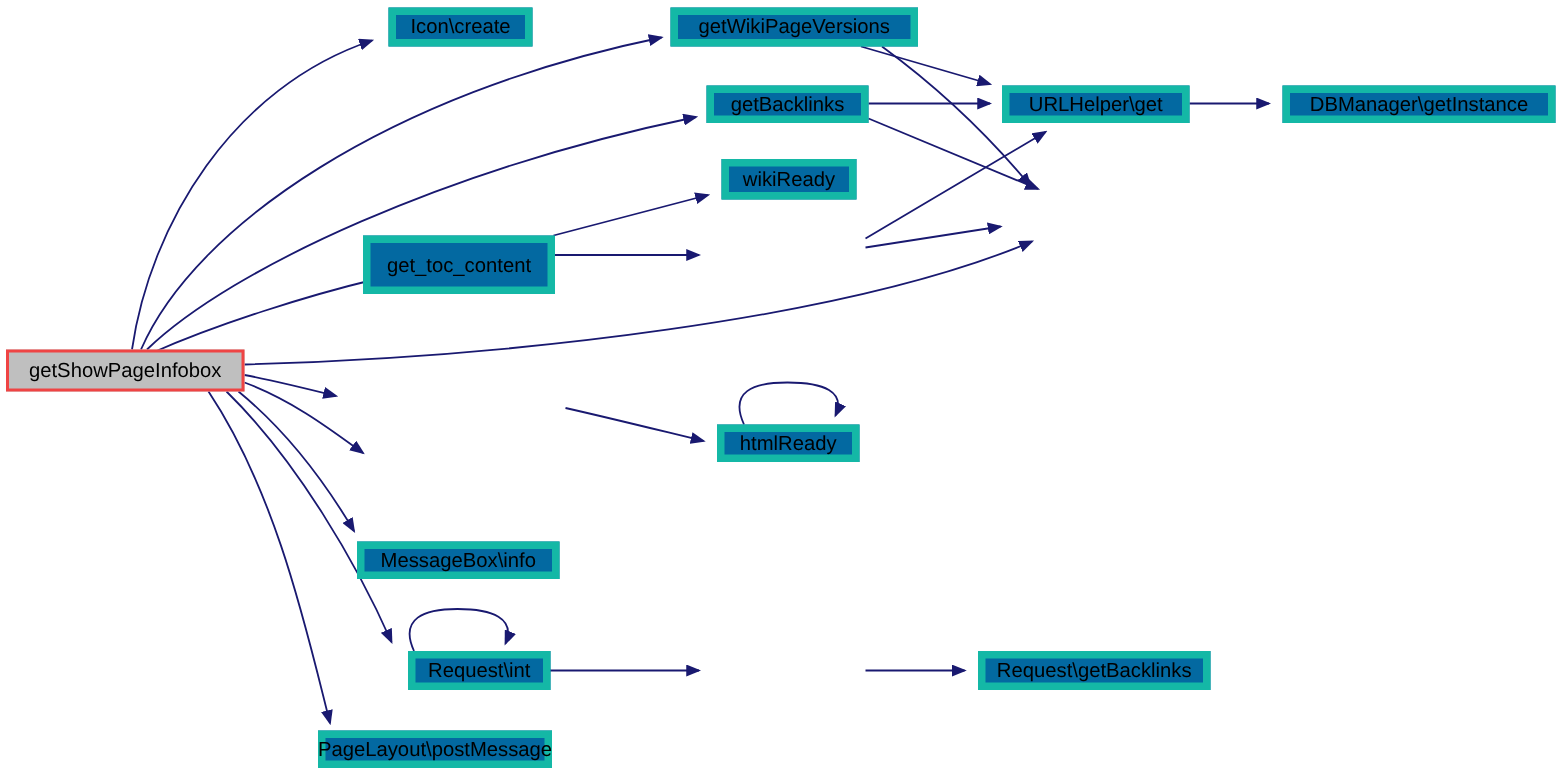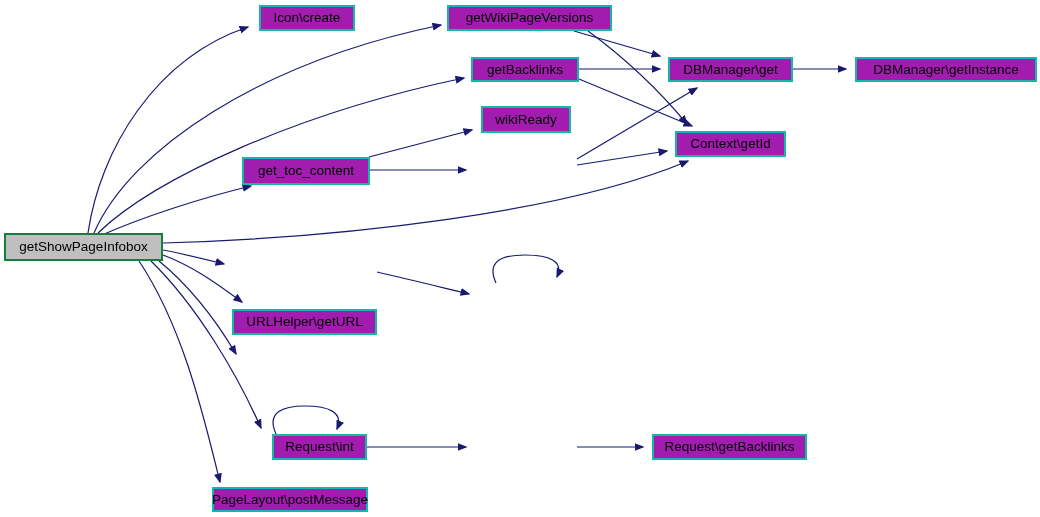--- a/index.html
+++ b/index.html
@@ -7,31 +7,31 @@
     position:relative;
     width:1040px;height:517px;
     background:#ffffff;
     font-family:"Liberation Sans", sans-serif;
     overflow:hidden;
   }
   #edges{position:absolute;left:0;top:0;width:1040px;height:517px;}
   .node{
     position:absolute;
     box-sizing:border-box;
-    background:#a21caf;
-    border:2px solid #14b8a6;
+    background:#0369a1;
+    border:5px solid #14b8a6;
     display:flex;align-items:center;justify-content:center;
     font-size:13.5px;line-height:1;color:#000000;
     white-space:nowrap;
     cursor:pointer;
     z-index:2;
   }
   .node.root{
     background:#bfbfbf;
-    border:2px solid #15803d;
+    border:2px solid #ef4444;
     cursor:default;
   }
 </style>
 </head>
 <body>
 
 <div id="canvas">
 
   <svg id="edges" viewBox="0 0 1040 517" xmlns="http://www.w3.org/2000/svg">
     <defs>
@@ -68,35 +68,35 @@
   </svg>
 
   <div class="node root" style="left:4px;top:233px;width:159px;height:28px">getShowPageInfobox</div>
 
   <div class="node" style="left:259px;top:5px;width:96px;height:26px">Icon\create</div>
 
   <div class="node" style="left:447px;top:5px;width:165px;height:26px">getWikiPageVersions</div>
 
   <div class="node" style="left:471px;top:57px;width:108px;height:25px">getBacklinks</div>
 
-  <div class="node" style="left:668px;top:57px;width:125px;height:25px">DBManager\get</div>
+  <div class="node" style="left:668px;top:57px;width:125px;height:25px">URLHelper\get</div>
 
   <div class="node" style="left:855px;top:57px;width:182px;height:25px">DBManager\getInstance</div>
 
   <div class="node" style="left:481px;top:106px;width:90px;height:27px">wikiReady</div>
 
-  <div class="node" style="left:675px;top:131px;width:111px;height:26px">Context\getId</div>
 
-  <div class="node" style="left:242px;top:157px;width:128px;height:28px">get_toc_content</div>
+  <div class="node" style="left:242px;top:157px;width:128px;height:39px">get_toc_content</div>
 
 
 
+  <div class="node" style="left:478px;top:283px;width:95px;height:25px">htmlReady</div>
 
-  <div class="node" style="left:232px;top:309px;width:145px;height:26px">URLHelper\getURL</div>
 
+  <div class="node" style="left:238px;top:361px;width:135px;height:25px">MessageBox\info</div>
 
   <div class="node" style="left:272px;top:434px;width:95px;height:26px">Request\int</div>
 
 
   <div class="node" style="left:652px;top:434px;width:155px;height:26px">Request\getBacklinks</div>
 
   <div class="node" style="left:212px;top:487px;width:156px;height:25px">PageLayout\postMessage</div>
 
 </div>
 

